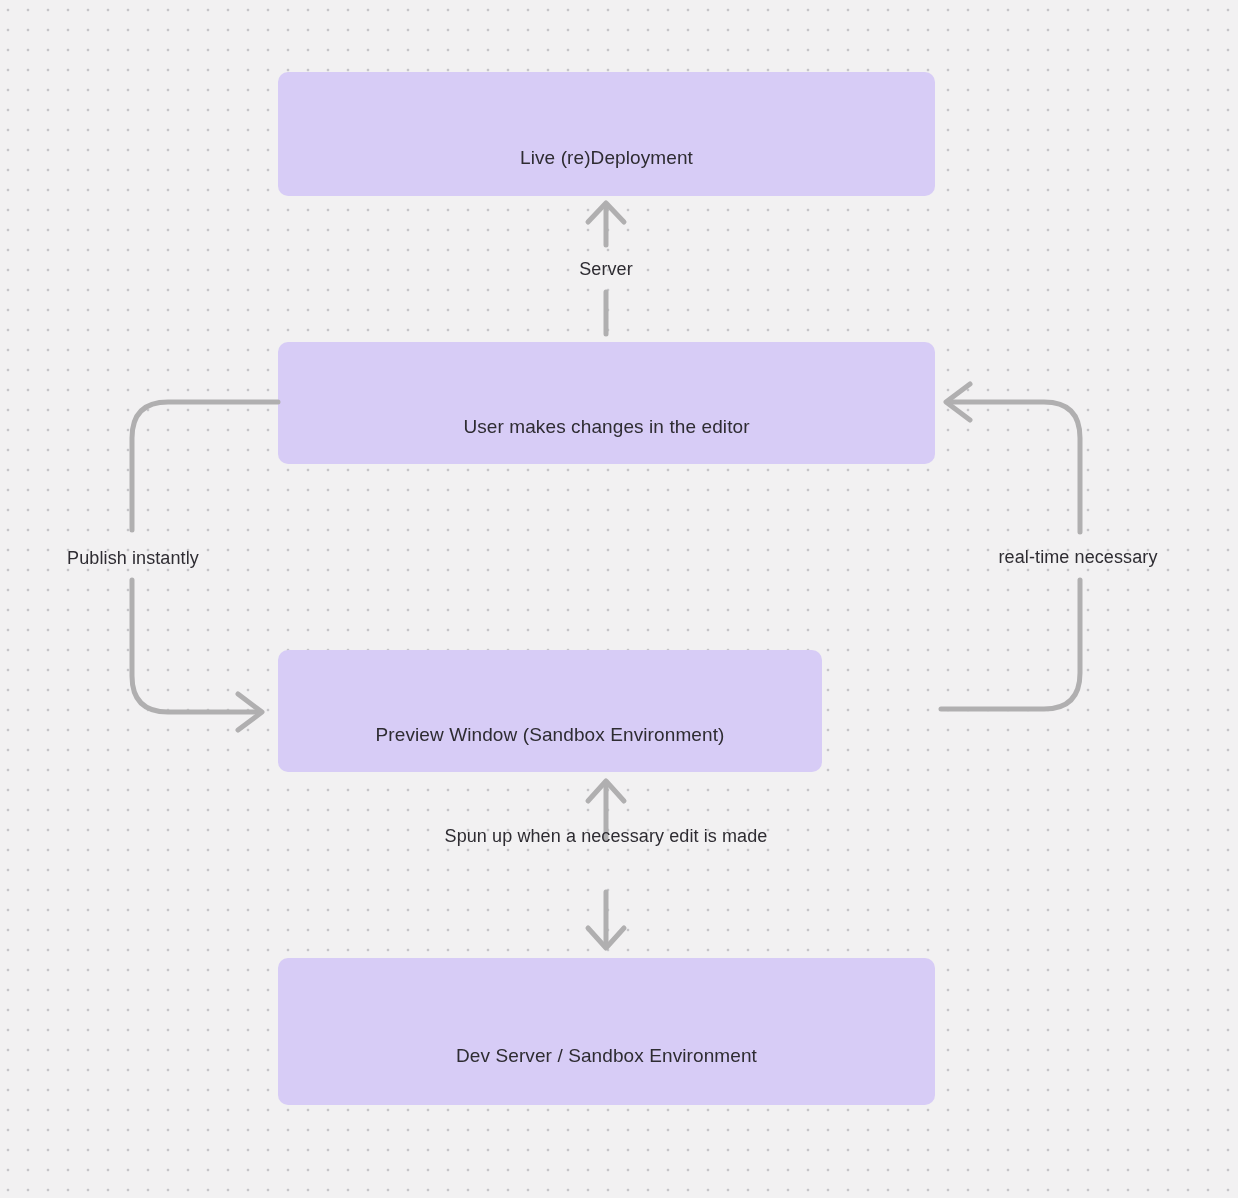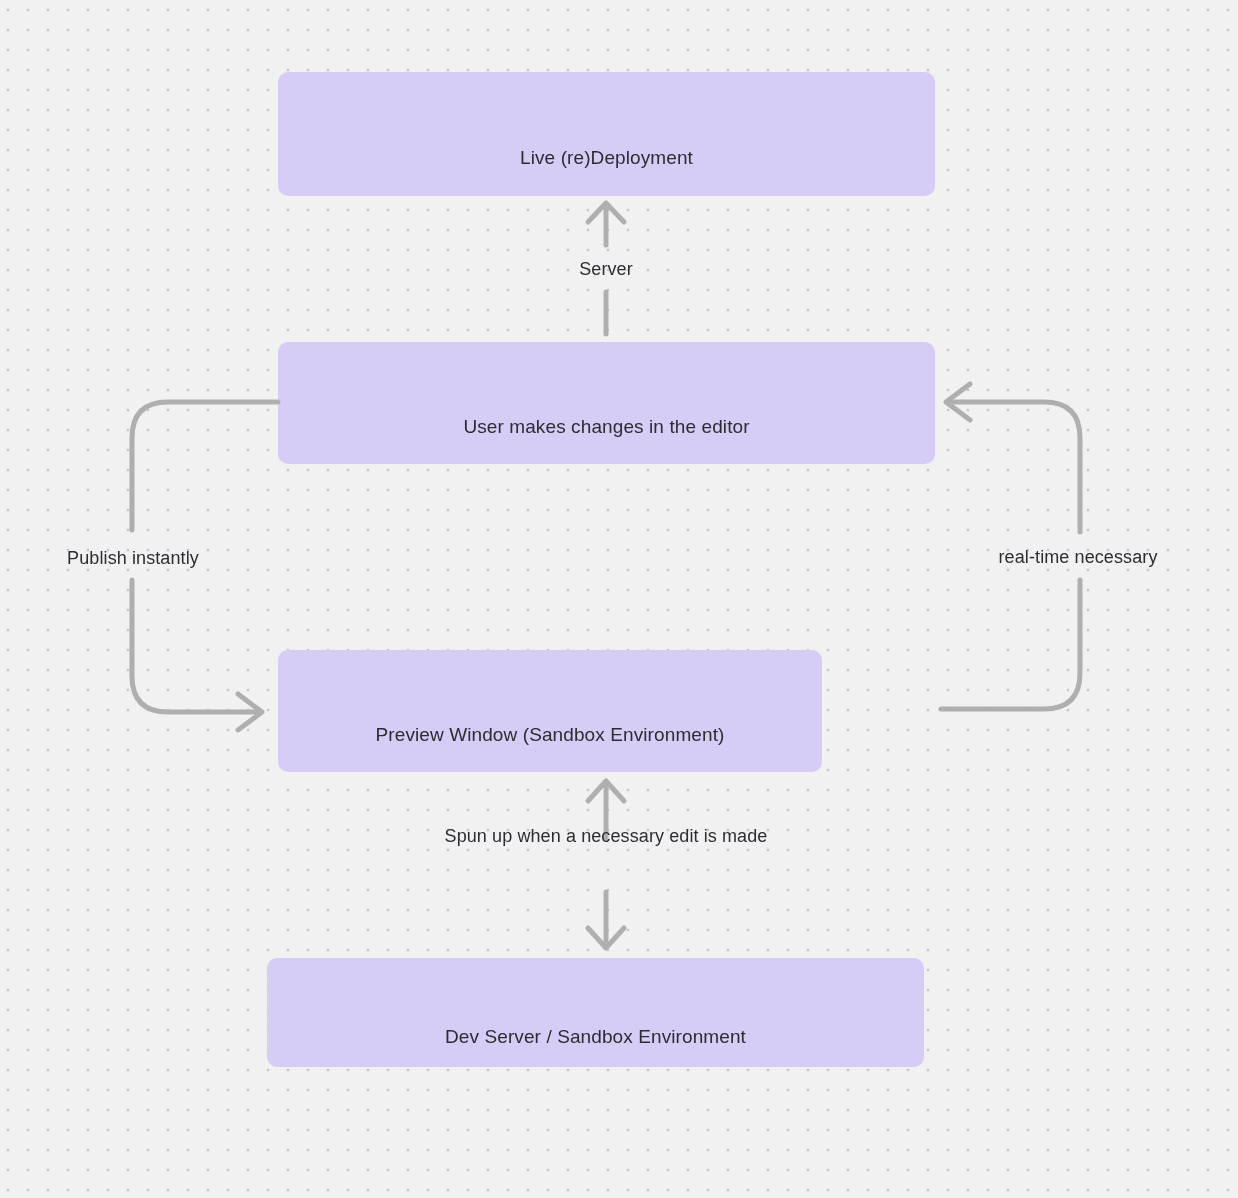--- a/index.html
+++ b/index.html
@@ -31,21 +31,21 @@
     cursor: default;
   }
   .node-label {
     text-align: center;
     padding: 0 12px;
     margin-top: 48px;
   }
   #node-live       { left: 278px; top:  72px; width: 657px; height: 124px; }
   #node-editor     { left: 278px; top: 342px; width: 657px; height: 122px; }
   #node-preview    { left: 278px; top: 650px; width: 544px; height: 122px; }
-  #node-devserver  { left: 267px; top: 958px; width: 657px; height: 109px; }
+  #node-devserver  { left: 278px; top: 958px; width: 657px; height: 147px; }
 
   .edges-svg {
     position: absolute;
     left: 0; top: 0;
     width: 1238px;
     height: 1198px;
     pointer-events: none;
   }
   .edges-svg path { pointer-events: stroke; }
   .edge-path {

